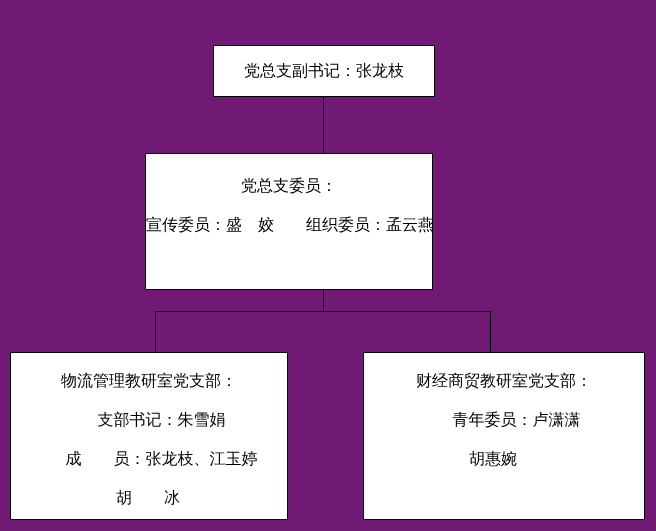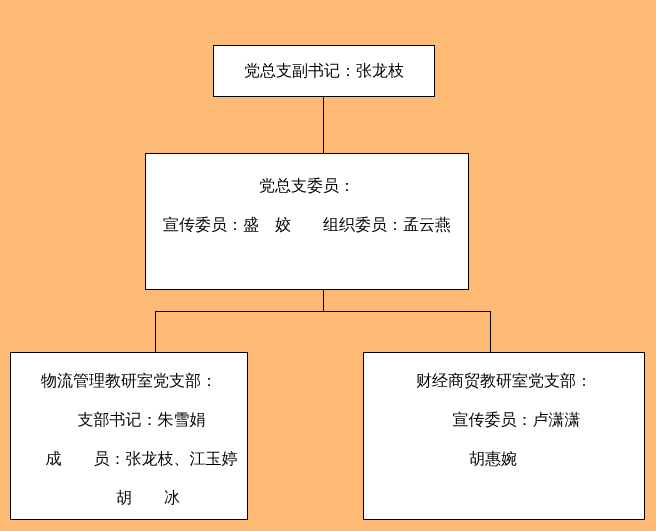--- a/index.html
+++ b/index.html
@@ -4,21 +4,21 @@
 <style>
   html, body {
     margin: 0;
     padding: 0;
     background: #ffffff;
   }
   .canvas {
     position: relative;
     width: 656px;
     height: 531px;
-    background: #fdba74;
+    background: #701a75;
     font-family: "Liberation Serif", "DejaVu Serif", serif;
     color: #000000;
     overflow: hidden;
   }
   .box {
     position: absolute;
     border: 1px solid #000000;
     box-sizing: border-box;
     background: #ffffff;
     font-size: 16px;
@@ -27,33 +27,33 @@
   .connector {
     position: absolute;
     background: #000000;
   }
   .top-box {
     left: 213px; top: 45px; width: 222px; height: 52px;
     display: flex; align-items: center; justify-content: center;
     text-align: center;
   }
   .middle-box {
-    left: 145px; top: 153px; width: 324px; height: 137px;
+    left: 145px; top: 153px; width: 288px; height: 137px;
     padding-top: 12px;
   }
   .middle-box .row {
     text-align: center;
     line-height: 39px;
     white-space: pre;
   }
   .branch-box {
     box-sizing: border-box;
     padding-top: 8px;
   }
-  .left-box  { left: 10px;  top: 352px; width: 238px; height: 168px; }
+  .left-box  { left: 10px;  top: 352px; width: 278px; height: 168px; }
   .right-box { left: 363px; top: 352px; width: 282px; height: 168px; }
   .branch-box .row {
     line-height: 39px;
     white-space: pre;
   }
   .row-center { text-align: center; }
   .row-left   { padding-left: 25px; text-align: center; }
   .row-indent { padding-left: 105px; }
 
   .v-line { width: 1px; }
@@ -87,17 +87,17 @@
 
   <div class="box branch-box left-box">
     <div class="row row-center">物流管理教研室党支部：</div>
     <div class="row row-left">支部书记：朱雪娟</div>
     <div class="row row-left">成　　员：张龙枝、江玉婷</div>
     <div class="row row-indent">胡　　冰</div>
   </div>
 
   <div class="box branch-box right-box">
     <div class="row row-center">财经商贸教研室党支部：</div>
-    <div class="row row-left">宣传委员：卢潇潇</div>
+    <div class="row row-left">青年委员：卢潇潇</div>
     <div class="row row-indent">胡惠婉</div>
   </div>
 
 </div>
 
 </body></html>

